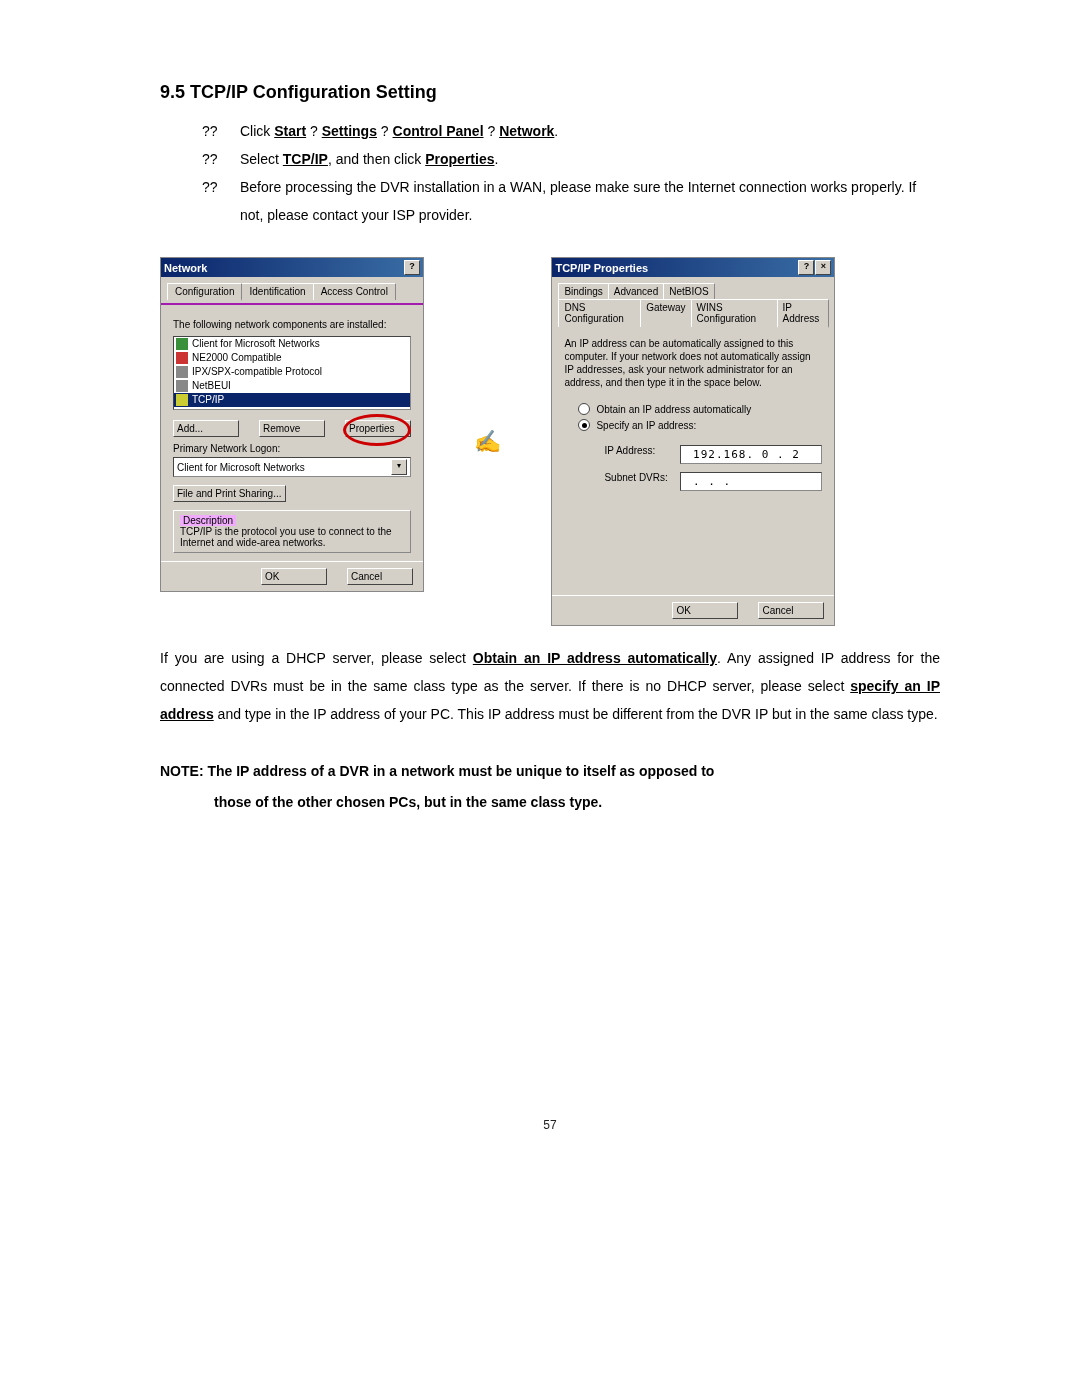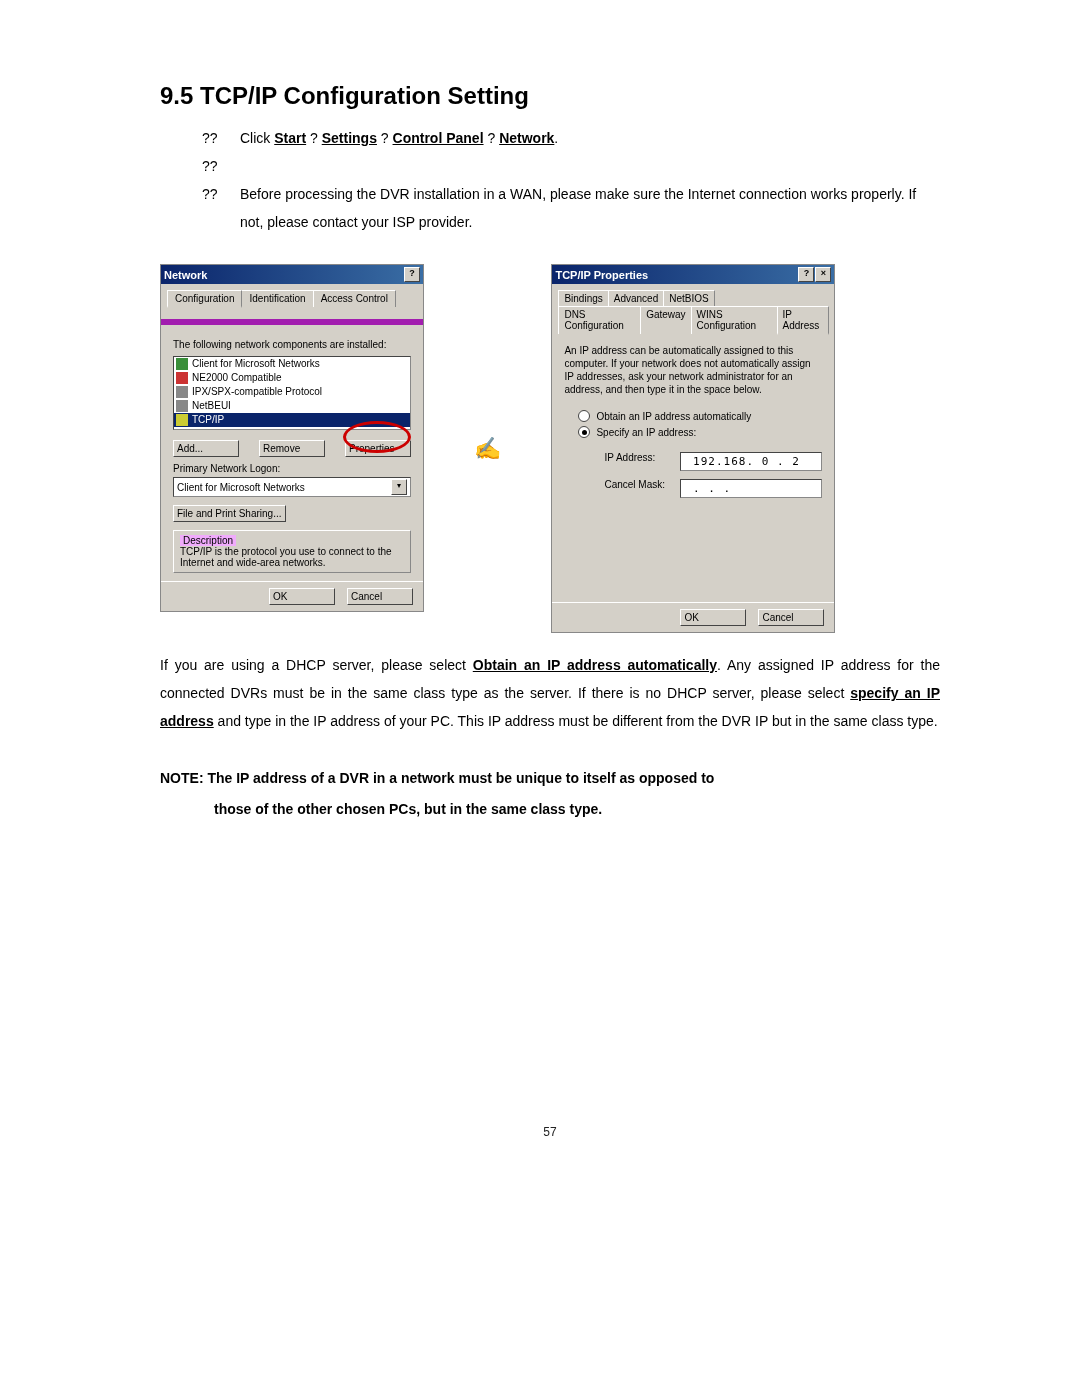--- a/index.html
+++ b/index.html
@@ -1,29 +1,29 @@
 <!DOCTYPE html>
 <html><head>
 <meta charset="utf-8">
 <style>
 body{margin:0;background:#fff;font-family:Arial,Helvetica,sans-serif;font-size:14px;color:#000;width:1080px}
 .page{padding:82px 140px 40px 160px}
-.heading{font-weight:bold;font-size:24px;margin-bottom:14px}
+.heading{font-weight:bold;font-size:18px;margin-bottom:14px}
 .steps{margin-left:42px;line-height:2}
 .step-row{display:flex;gap:18px}
 .bullet{min-width:20px}
 .bold{font-weight:bold}
 .uline{text-decoration:underline}
 .dialogs{display:flex;gap:50px;margin:28px 0 18px 0;align-items:flex-start}
 
 .win{border:1px solid #888;background:#d4d0c8;font-family:Tahoma,Arial,sans-serif;font-size:10px}
 .titlebar{background:linear-gradient(to right,#0a246a,#3a6ea5);color:#fff;font-weight:bold;padding:2px 3px;display:flex;justify-content:space-between;align-items:center;font-size:11px}
 .titlebar .ctrls{display:flex;gap:1px}
 .tb-btn{width:14px;height:13px;background:#d4d0c8;border:1px solid #fff;border-right-color:#444;border-bottom-color:#444;color:#000;font-size:9px;line-height:11px;text-align:center;font-weight:bold}
-.tabs{display:flex;padding:6px 6px 12px 6px;border-bottom:6px solid #a21caf}
+.tabs{display:flex;padding:6px 6px 3px 6px;border-bottom:2px solid #a21caf}
 .tab{background:#d4d0c8;border:1px solid #fff;border-right-color:#888;border-bottom:none;padding:2px 7px;margin-right:-1px;font-size:10px}
 .tab.active{position:relative;z-index:2;border-bottom:2px solid #d4d0c8;margin-bottom:-1px}
 .body{padding:10px 12px 8px 12px}
 
 .win1{width:262px}
 .intro{font-size:10px;margin:4px 0 6px 0}
 .listbox{background:#fff;border:1px solid #888;border-top-color:#444;border-left-color:#444;height:72px;overflow:hidden}
 .li{display:flex;align-items:center;gap:4px;padding:0 2px;font-size:10px;line-height:14px;white-space:nowrap}
 .li.sel{background:#0a246a;color:#fff}
 .ic{width:12px;height:12px;display:inline-block}
@@ -32,21 +32,21 @@
 .ic.gr{background:#888}
 .ic.y{background:#cc3}
 .btn-row{display:flex;justify-content:space-between;margin:10px 0 6px 0}
 .wbtn{background:#d4d0c8;border:1px solid #fff;border-right-color:#444;border-bottom-color:#444;padding:2px 3px;font-size:10px;min-width:58px;text-align:left}
 .lbl{font-size:10px;margin:4px 0 3px 0}
 .select{background:#fff;border:1px solid #888;border-top-color:#444;border-left-color:#444;padding:1px 3px;display:flex;justify-content:space-between;align-items:center;font-size:10px}
 .dd{width:14px;height:14px;background:#d4d0c8;border:1px solid #fff;border-right-color:#444;border-bottom-color:#444;text-align:center;line-height:12px;font-size:8px}
 .fps{margin-top:8px;display:inline-block}
 .fieldset{border:1px solid #888;border-top-color:#fff;border-left-color:#fff;padding:4px 6px;margin-top:8px;font-size:10px}
 .fslabel{font-size:10px;margin-top:-11px;background:#f0abfc;display:inline-block;padding:0 3px}
-.footer{padding:6px 10px;display:flex;justify-content:flex-end;gap:12px;border-top:1px solid #fff}
+.footer{padding:6px 10px;display:flex;justify-content:flex-end;gap:20px;border-top:1px solid #fff}
 .ring{position:absolute;width:62px;height:26px;border:3px solid #c00;border-radius:50%;pointer-events:none}
 
 .pencil{align-self:center;font-size:22px;color:#333}
 
 .win2{width:282px}
 .tabs2{display:flex;flex-wrap:wrap;padding:6px 6px 0 6px}
 .tabs2 .tab{padding:2px 5px;font-size:10px}
 .tabrow{display:flex;width:100%}
 .intro2{font-size:10px;line-height:1.3;margin-bottom:14px}
 .rgroup{margin:4px 0 0 14px}
@@ -74,20 +74,23 @@
       <span>
         <span>Click </span>
         <span class="bold uline">Start</span><span> ? </span>
         <span class="bold uline">Settings</span><span> ? </span>
         <span class="bold uline">Control Panel</span><span> ? </span>
         <span class="bold uline">Network</span><span>.</span>
       </span>
     </div>
     <div class="step-row">
         <span class="bullet">??</span>
+      <span>
+        <span>Select </span><span class="bold uline">TCP/IP</span><span>, and then click </span><span class="bold uline">Properties</span><span>.</span>
+      </span>
     </div>
     <div class="step-row">
         <span class="bullet">??</span>
       <span>Before processing the DVR installation in a WAN, please make sure the Internet connection works properly. If not, please contact your ISP provider.</span>
     </div>
   </div>
 
   <div class="dialogs">
 
     <div class="win win1" style="position:relative">
@@ -182,21 +185,21 @@
           <div class="radio-row">
             <span class="radio chk"></span>
             <span>Specify an IP address:</span>
           </div>
           <div class="ipgrid">
             <div class="iprow">
               <span class="iplbl">IP Address:</span>
               <span class="ipbox">192.168. 0 . 2</span>
             </div>
             <div class="iprow">
-              <span class="iplbl">Cancel Mask:</span>
+              <span class="iplbl">Subnet DVRs:</span>
               <span class="ipbox"> .   .   . </span>
             </div>
           </div>
         </div>
       </div>
       <div class="footer">
         <div class="wbtn">OK</div>
         <div class="wbtn">Cancel</div>
       </div>
     </div>

